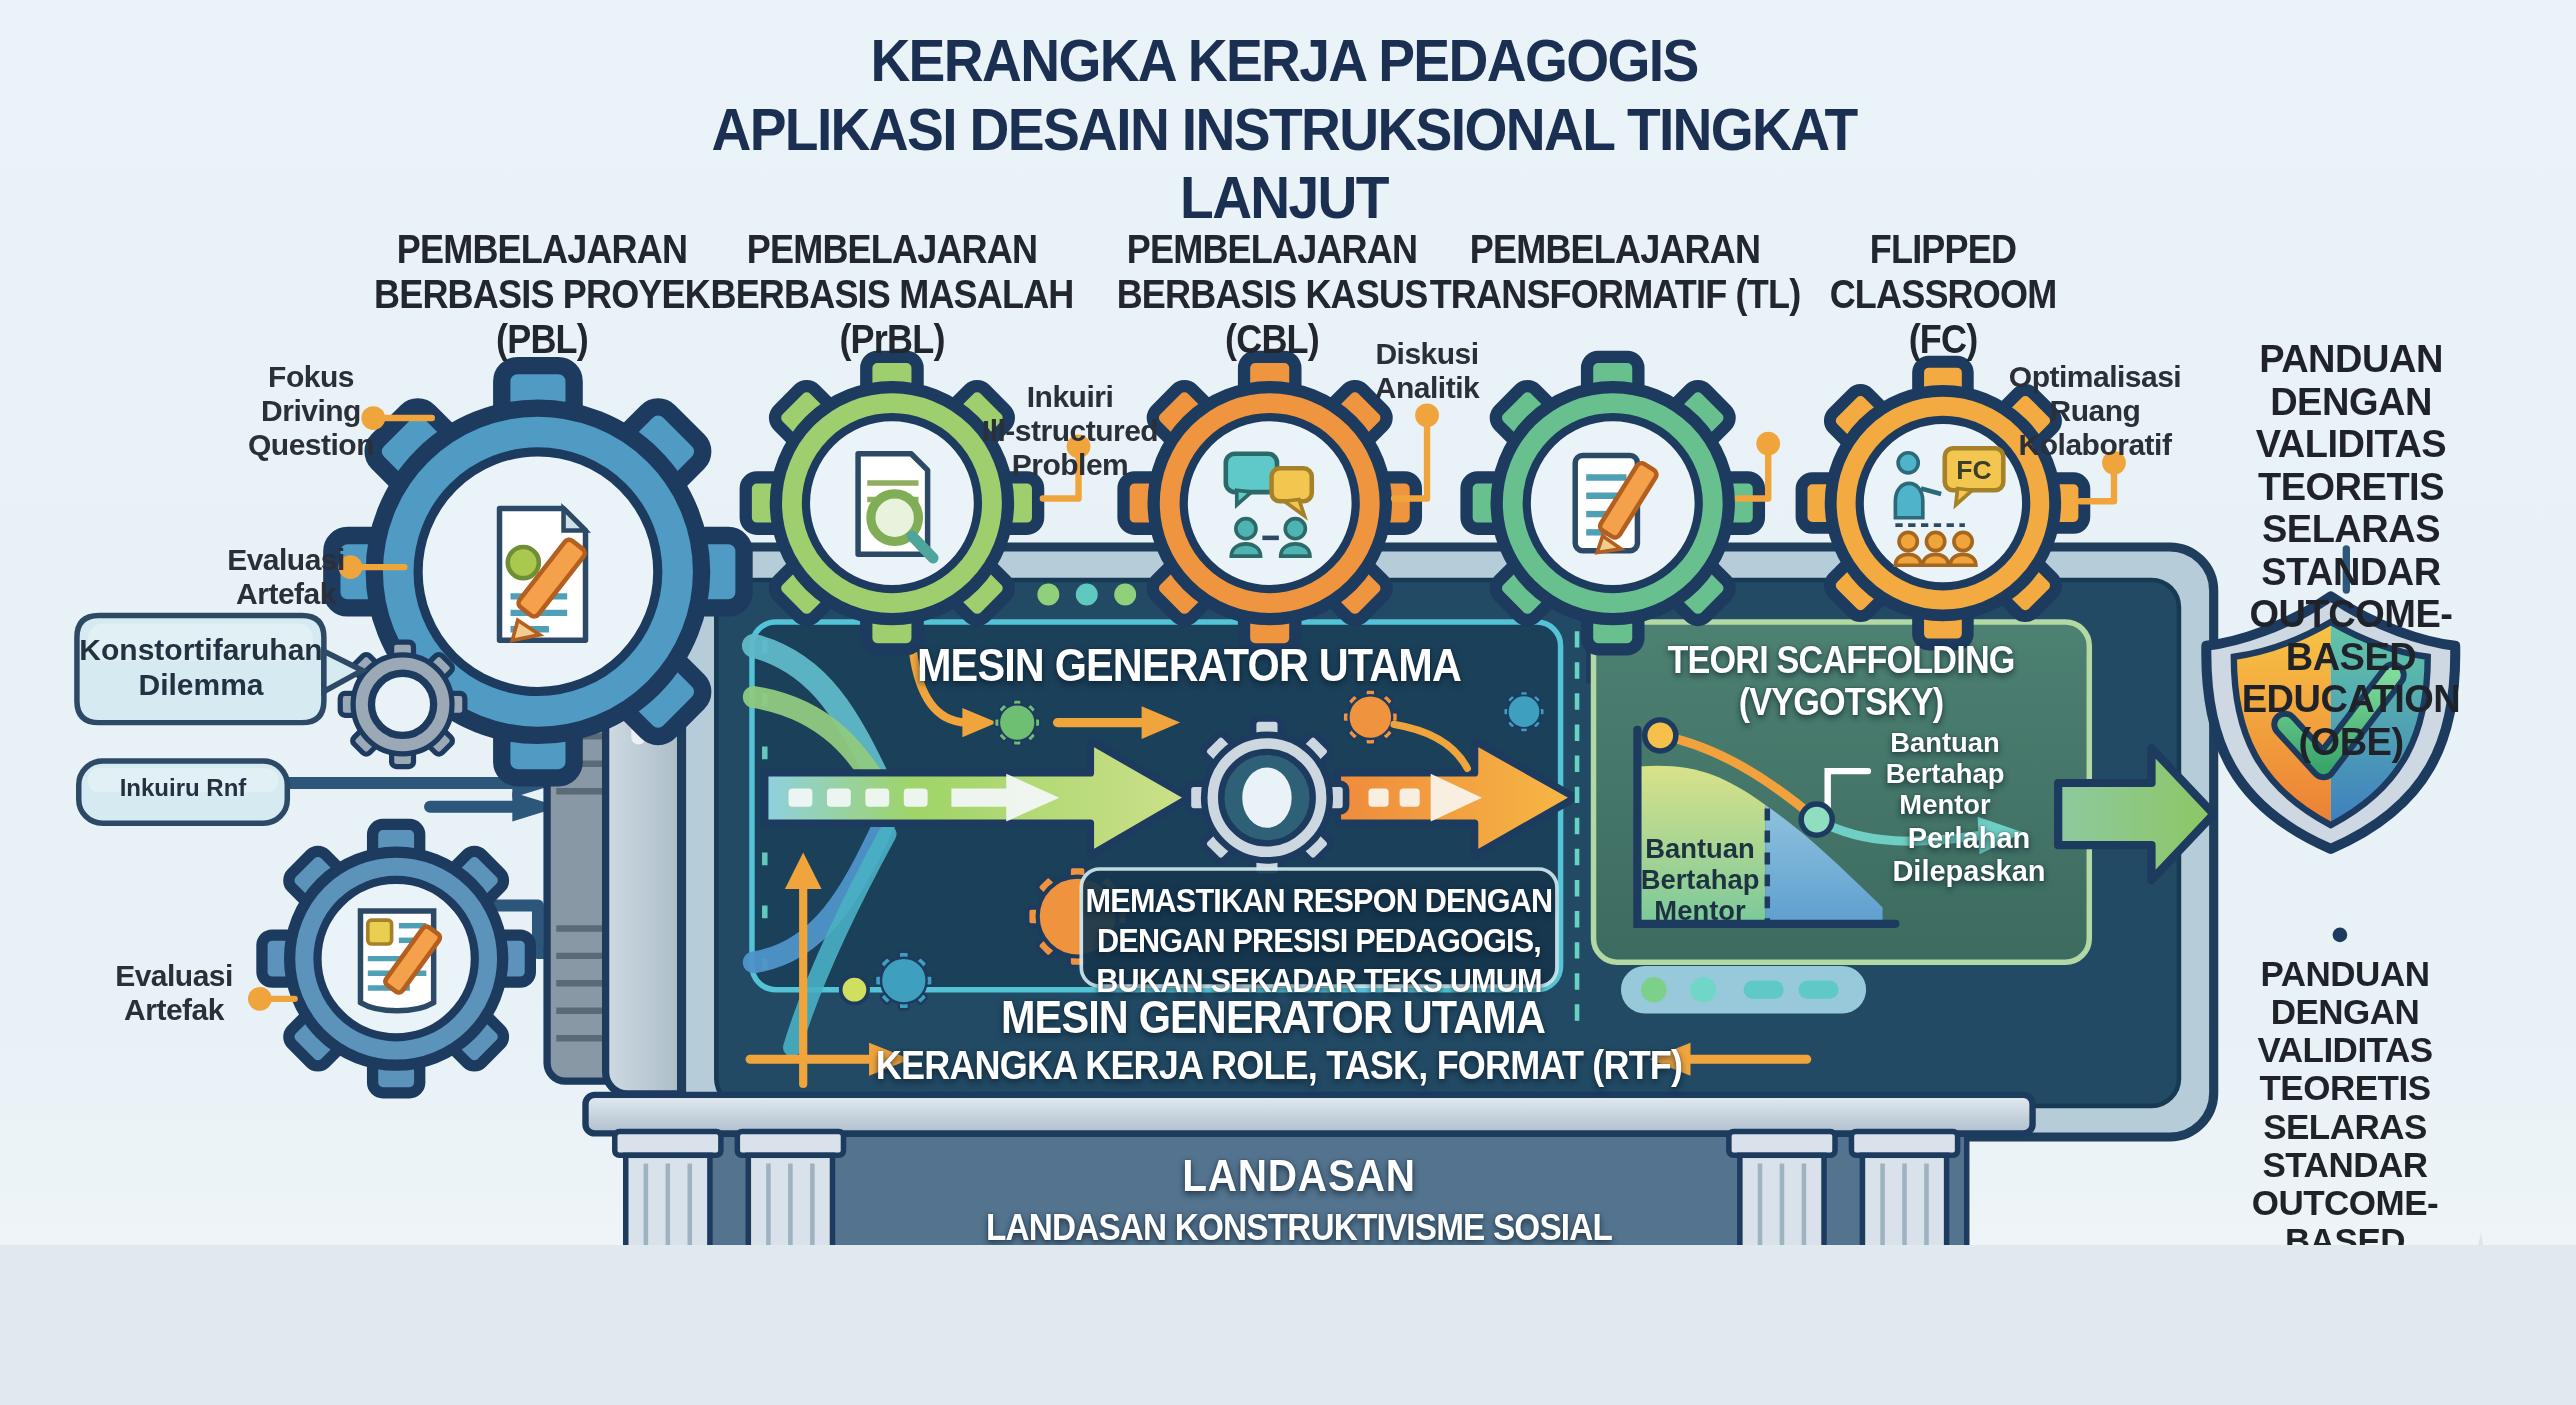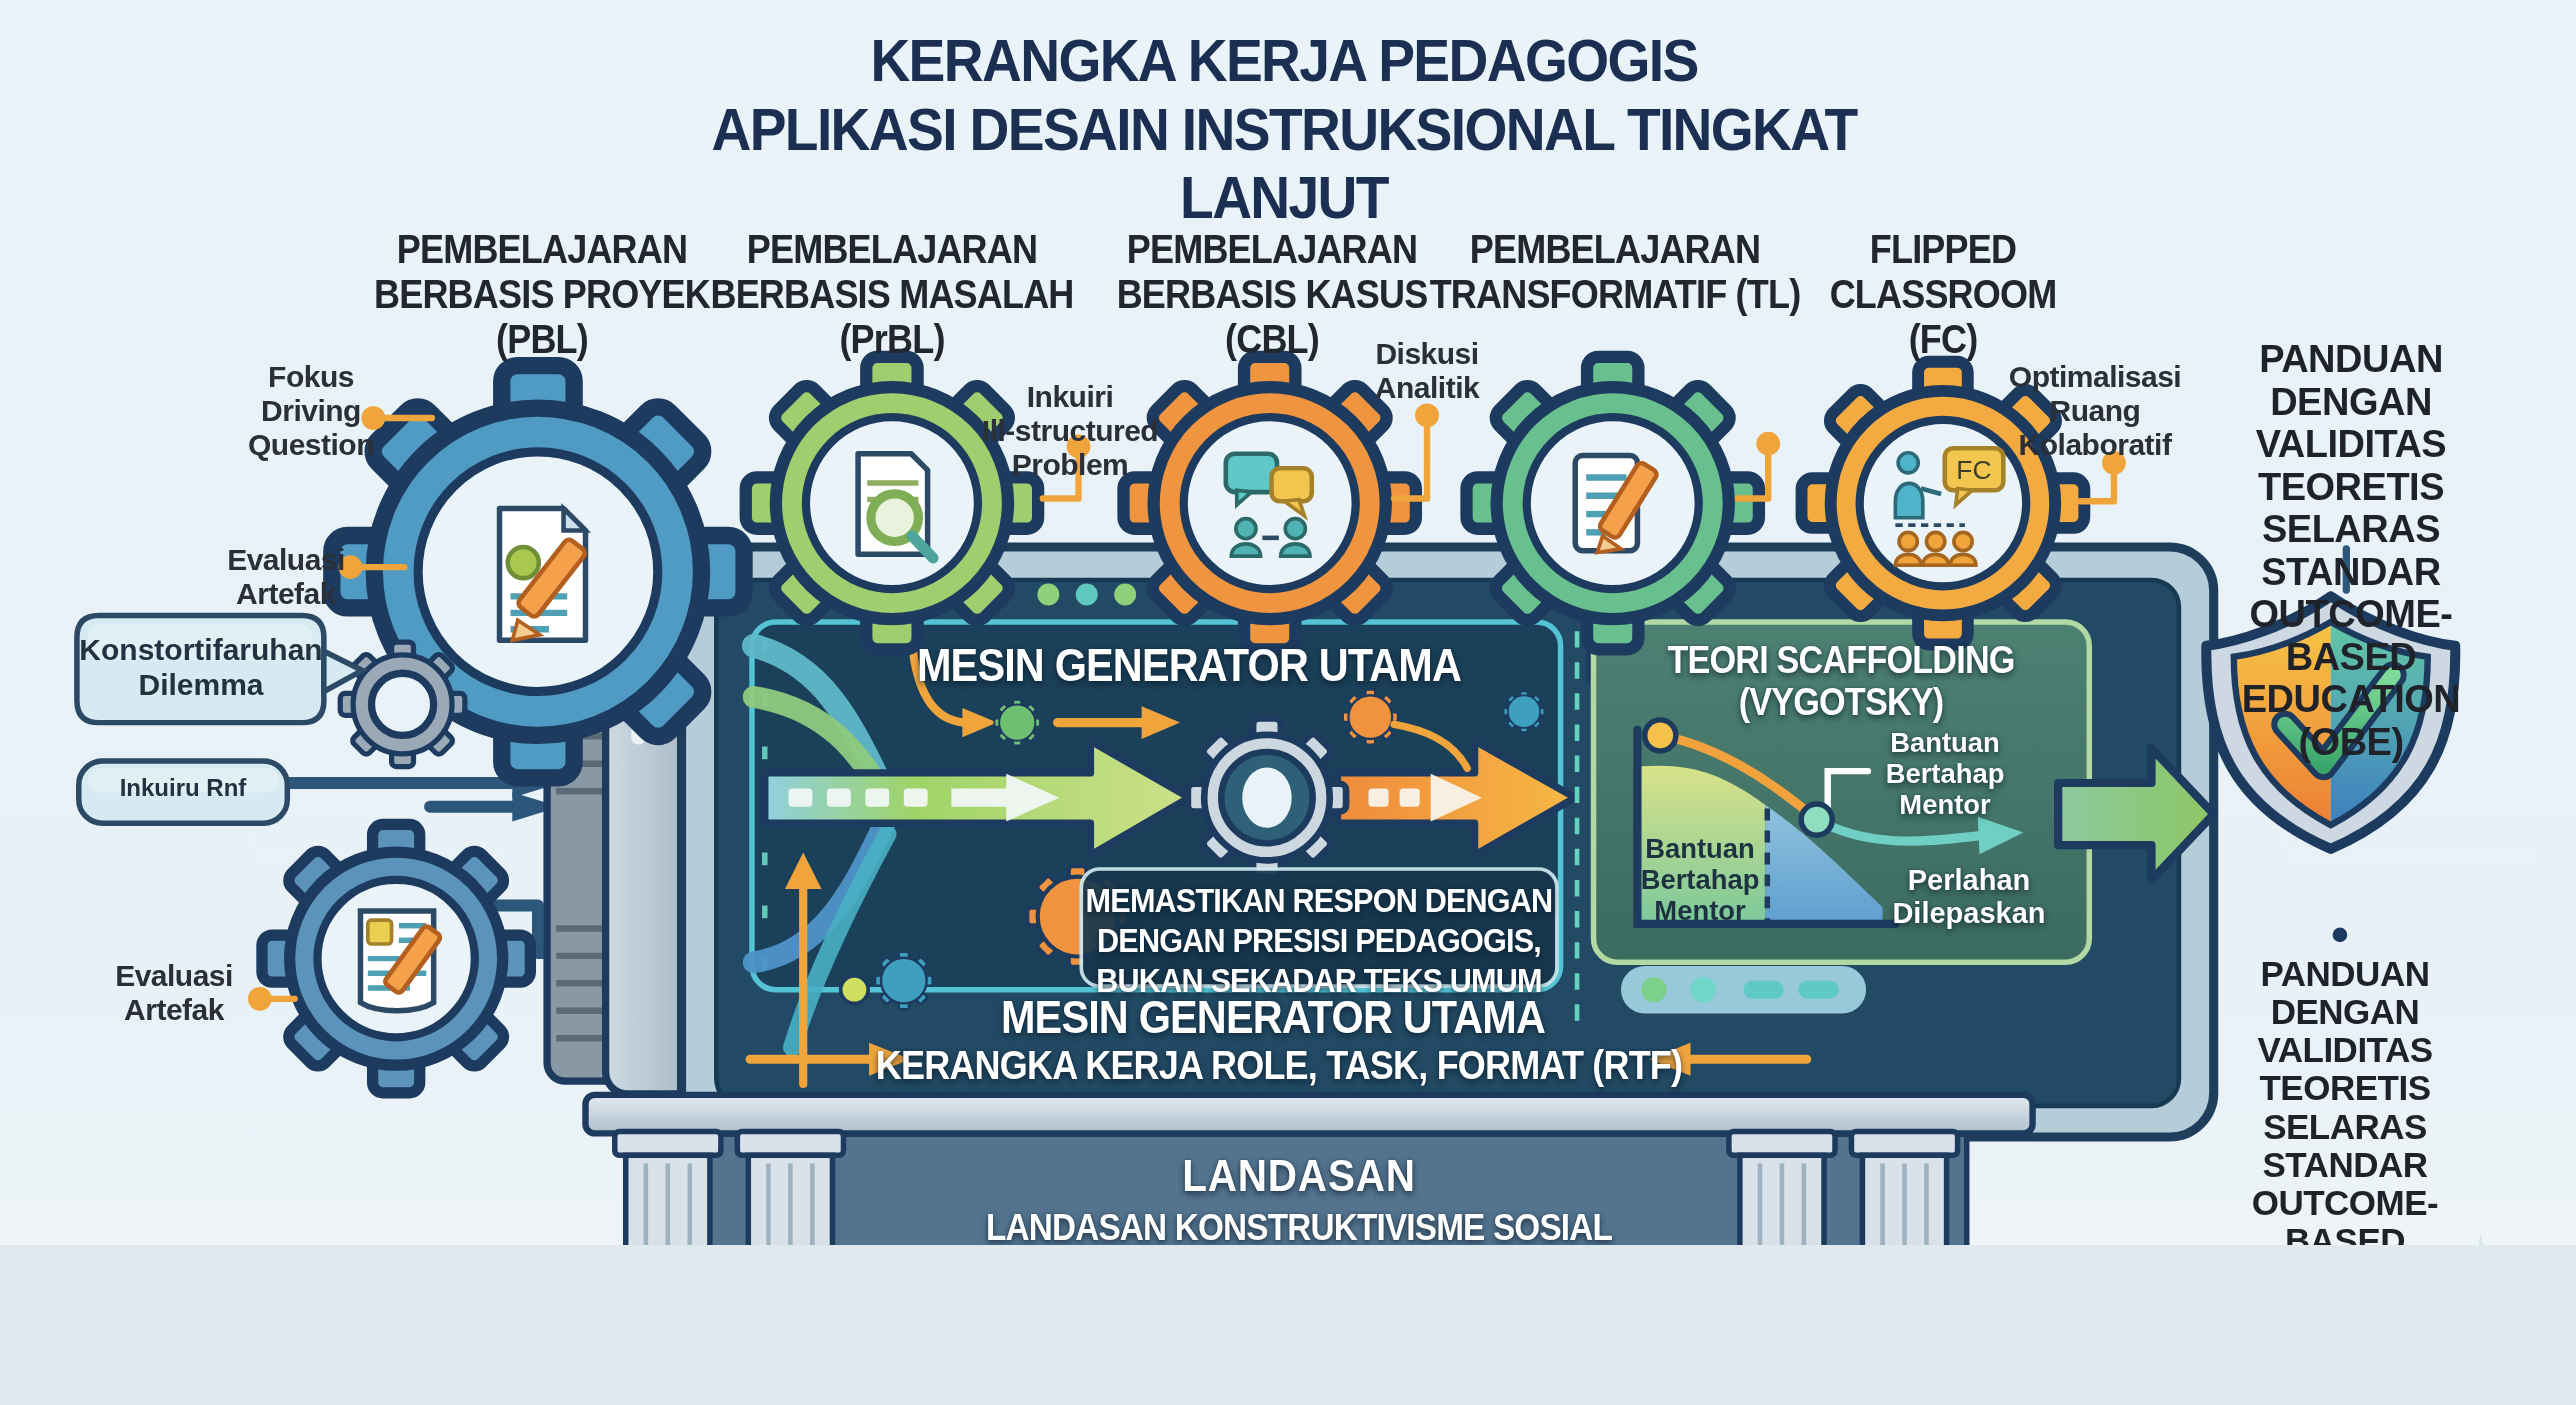--- a/index.html
+++ b/index.html
@@ -22,21 +22,21 @@
   .mtext{font-size:34px;line-height:1.18;}
   .msub{font-size:46px;}
   .mrtf{font-size:40px;}
   .sctitle{font-size:38px;line-height:1.1;}
   .sclabel{font-size:27.4px;line-height:1.13;}
   .scdark{color:#1e3342;text-shadow:none;}
   .ped1{font-size:45px;letter-spacing:0.9px;}
   .ped2{font-size:37px;line-height:1.2;}
   .vtext{font-size:38px;line-height:1.12;color:#1f2329;letter-spacing:-0.5px;}
   .vtext2{font-size:35px;line-height:1.09;color:#1f2329;letter-spacing:-0.5px;}
-  .badge{font-size:26.5px;color:#3a3f2a;font-weight:400;}
+  .badge{font-size:26.5px;color:#3a3f2a;font-weight:700;}
 </style>
 </head>
 <body>
 
 <div id="stage">
 
 <svg width="2576" height="1405" viewBox="0 0 2816 1536">
   <defs>
     <g id="gear8">
       <g fill="currentColor" stroke="#1d3a5f" stroke-width="11" stroke-linejoin="round">
@@ -474,21 +474,21 @@
 <div class="txt wt mrtf cond" style="left:1279px;top:1043px;">KERANGKA KERJA ROLE, TASK, FORMAT (RTF)</div>
 
 <div class="txt wt sctitle cond" style="left:1841px;top:640px;">TEORI SCAFFOLDING
 (VYGOTSKY)</div>
 <div class="txt sclabel scdark" style="left:1700px;top:834px;">Bantuan
 Bertahap
 Mentor</div>
 <div class="txt wt sclabel" style="left:1945px;top:728px;">Bantuan
 Bertahap
 Mentor</div>
-<div class="txt wt sclabel" style="left:1969px;top:864px;font-size:29px;">Perlahan
+<div class="txt wt sclabel" style="left:1969px;top:822px;font-size:29px;">Perlahan
 Dilepaskan</div>
 
 <div class="txt wt ped1 cond" style="left:1299px;top:1151px;">LANDASAN</div>
 <div class="txt wt ped2 cond" style="left:1299px;top:1206px;">LANDASAN KONSTRUKTIVISME SOSIAL
 &amp; DESAIN INSTRUKSIONAL TINGKAT LANJUT</div>
 
 <div class="txt vtext" style="left:2351px;top:338px;">PANDUAN DENGAN
 VALIDITAS TEORETIS
 SELARAS STANDAR
 OUTCOME-BASED

